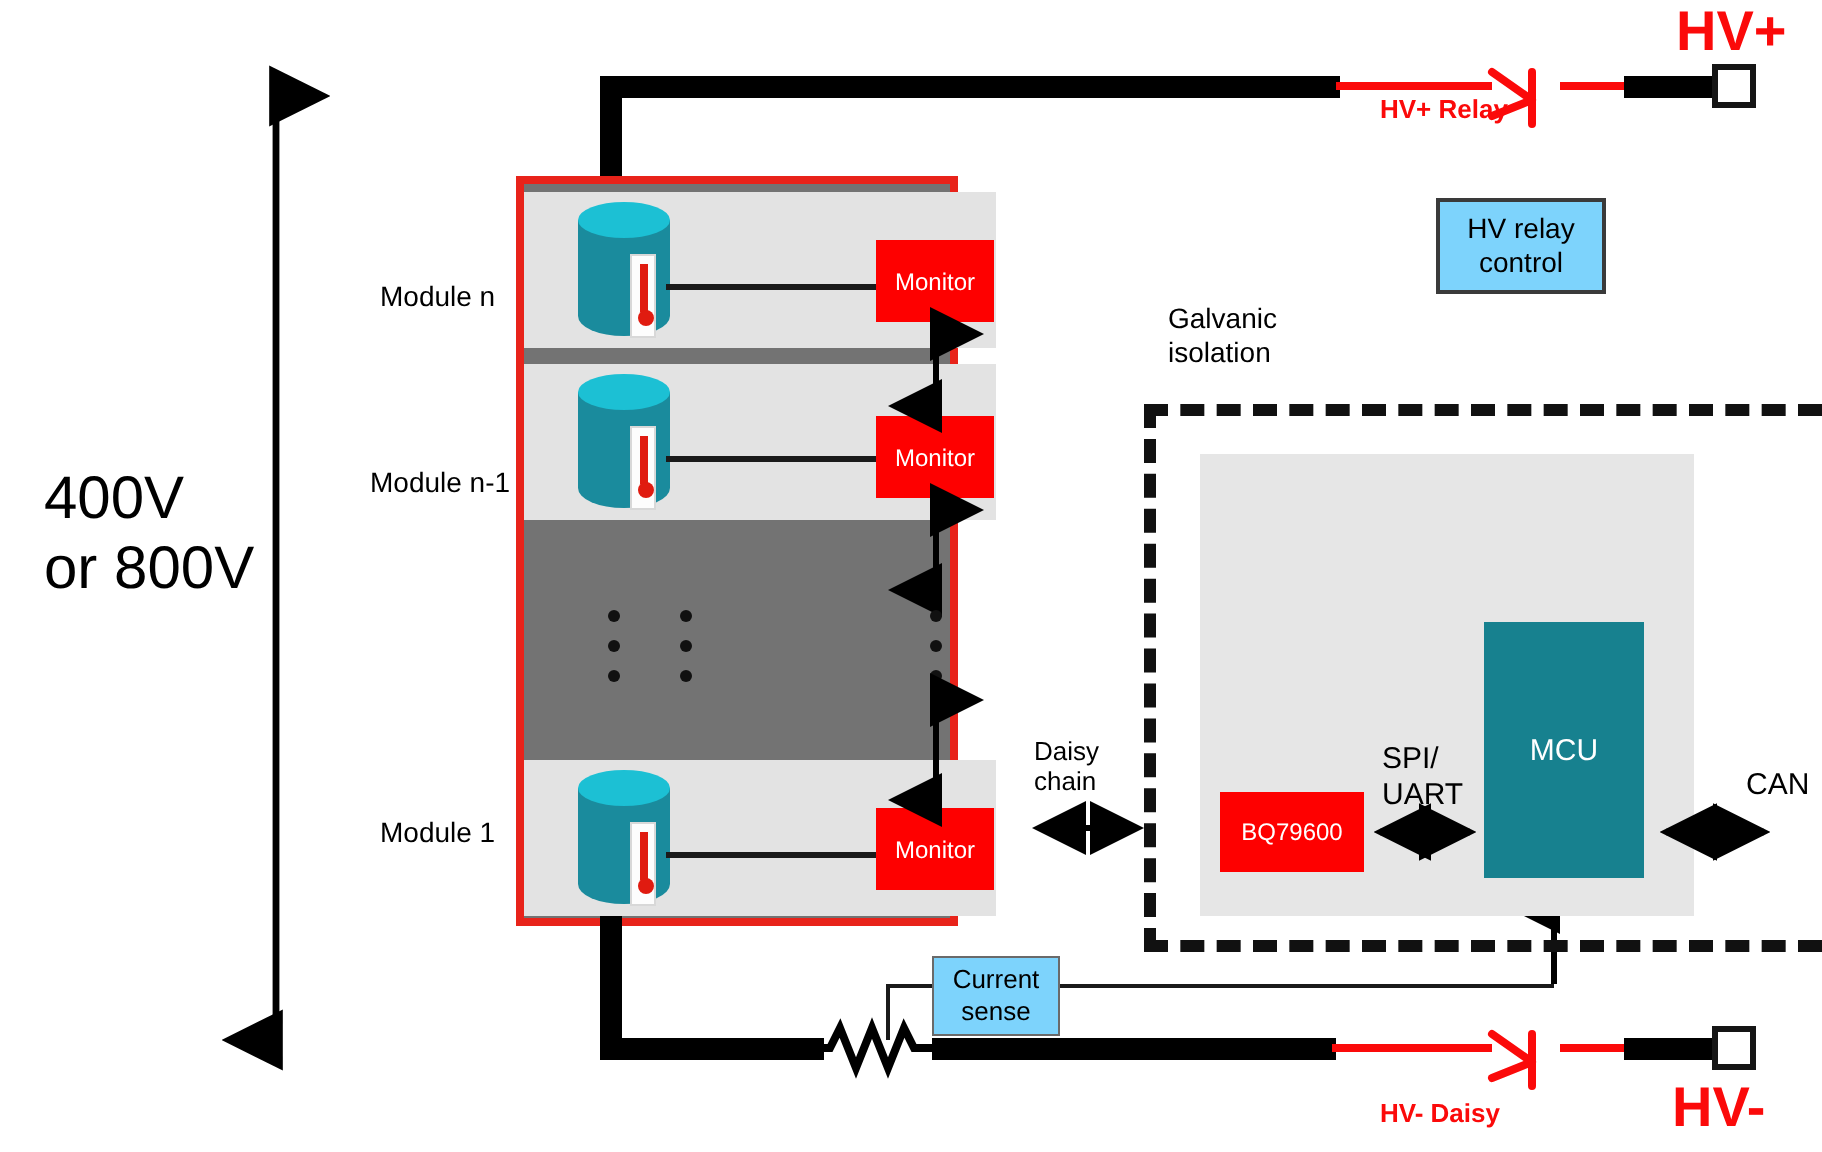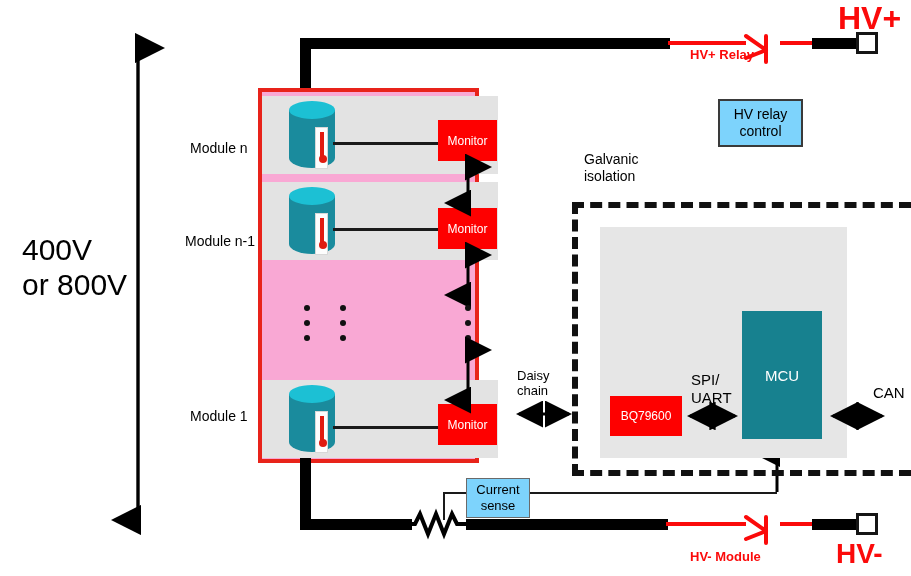--- a/index.html
+++ b/index.html
@@ -3,21 +3,21 @@
 <meta charset="utf-8">
 <style>
   html,body{margin:0;padding:0;background:#ffffff;}
   body{width:911px;height:576px;position:relative;overflow:hidden;
        font-family:"Liberation Sans",sans-serif;color:#000;}
   .abs{position:absolute;}
   .lbl{position:absolute;white-space:pre;line-height:1.18;}
 
   
   #pack{left:258px;top:88px;width:221px;height:375px;border:4px solid #e8231a;
-        box-sizing:border-box;background:#f9a8d4;}
+        box-sizing:border-box;background:#737373;}
   .modrow{position:absolute;left:0;width:236px;background:#e3e3e3;}
 
   
   .cyl{position:absolute;width:46px;height:72px;}
   .cyl .body{position:absolute;left:0;top:9px;width:46px;height:58px;
              background:#1a8b9d;border-radius:0 0 23px 23px/0 0 10px 10px;}
   .cyl .top{position:absolute;left:0;top:0;width:46px;height:18px;
             background:#1cc0d4;border-radius:50%;}
   .cyl .therm{position:absolute;left:26px;top:26px;width:13px;height:42px;
               background:#fdfdfd;border:1px solid #d8d8d8;box-sizing:border-box;}
@@ -59,21 +59,21 @@
 
 <div class="wblack" style="left:300px;top:38px;width:11px;height:56px;"></div>
 <div class="wblack" style="left:300px;top:38px;width:370px;height:11px;"></div>
 <div class="wred" style="left:668px;top:41px;width:78px;height:4px;"></div>
 <div class="wred" style="left:780px;top:41px;width:36px;height:4px;"></div>
 <svg style="left:742px;top:28px;width:44px;height:34px;">
   <path d="M4,8 L24,22 M4,30 L24,22 M24,8 L24,34" stroke="#fb0a0a" stroke-width="4" fill="none" stroke-linecap="round"></path>
 </svg>
 <div class="wblack" style="left:812px;top:38px;width:50px;height:11px;"></div>
 <div class="term" style="left:856px;top:32px;"></div>
-<div class="hvlabel" style="left:838px;top:0px;font-size:32px;">HV+</div>
+<div class="hvlabel" style="left:838px;top:0px;font-size:28px;">HV+</div>
 <div class="relaylabel" style="left:690px;top:8px;margin-top:39px;">HV+ Relay</div>
 
 <svg style="left:118px;top:34px;width:44px;height:500px;">
   <defs>
     <marker id="ahU" markerWidth="9" markerHeight="9" refX="4.5" refY="8" orient="auto">
         <path d="M4.5,0 L9,9 L0,9 Z" fill="#000"></path>
       </marker>
     <marker id="ahD" markerWidth="9" markerHeight="9" refX="4.5" refY="1" orient="auto">
         <path d="M4.5,9 L0,0 L9,0 Z" fill="#000"></path>
       </marker>
@@ -168,21 +168,21 @@
 </svg>
 <div class="wblack" style="left:466px;top:519px;width:202px;height:11px;"></div>
 <div class="wred" style="left:666px;top:522px;width:80px;height:4px;"></div>
 <div class="wred" style="left:780px;top:522px;width:36px;height:4px;"></div>
 <svg style="left:742px;top:509px;width:44px;height:34px;">
   <path d="M4,8 L24,22 M4,30 L24,22 M24,8 L24,34" stroke="#fb0a0a" stroke-width="4" fill="none" stroke-linecap="round"></path>
 </svg>
 <div class="wblack" style="left:812px;top:519px;width:50px;height:11px;"></div>
 <div class="term" style="left:856px;top:513px;"></div>
 <div class="hvlabel" style="left:836px;top:538px;font-size:28px;">HV-</div>
-<div class="relaylabel" style="left:690px;top:549px;">HV- Module</div>
+<div class="relaylabel" style="left:690px;top:549px;">HV- Daisy</div>
 
 <div class="thin" style="left:443px;top:492px;width:2px;height:28px;"></div>
 <div class="thin" style="left:443px;top:492px;width:24px;height:2px;"></div>
 <div class="graybox" style="left:466px;top:478px;width:64px;height:40px;border-width:1px;
             border-color:#6a6a6a;font-size:13px;">Current
 sense</div>
 <div class="thin" style="left:530px;top:492px;width:247px;height:2px;"></div>
 <svg style="left:769px;top:440px;width:18px;height:56px;">
   <defs>
     <marker id="csU" markerWidth="10" markerHeight="10" refX="5" refY="9" orient="auto">

